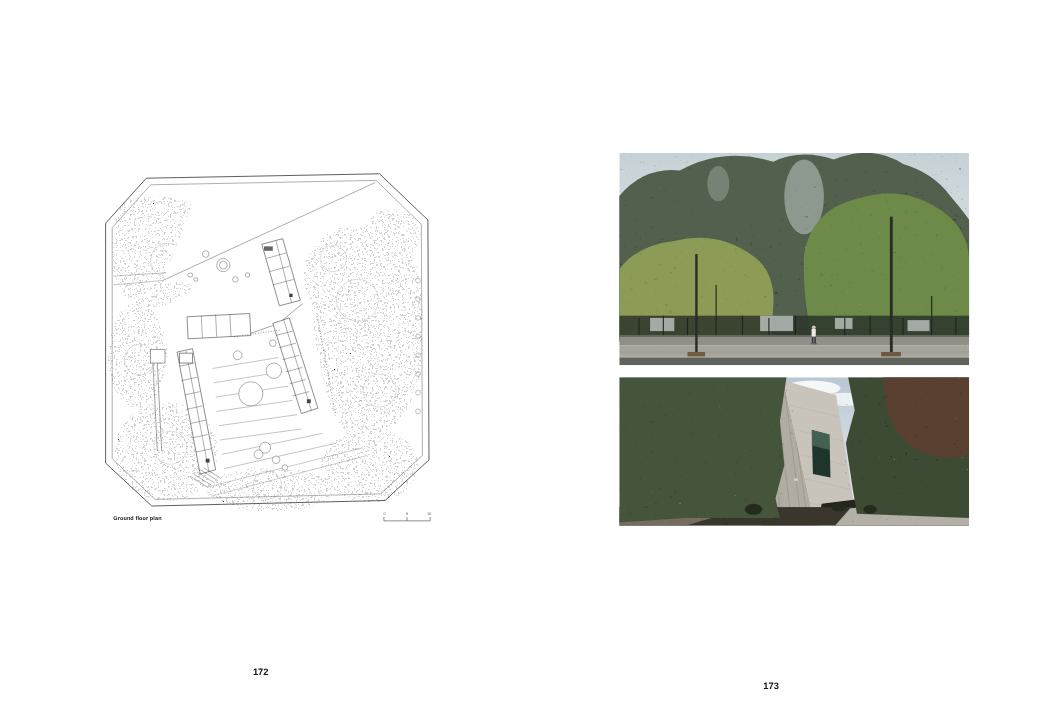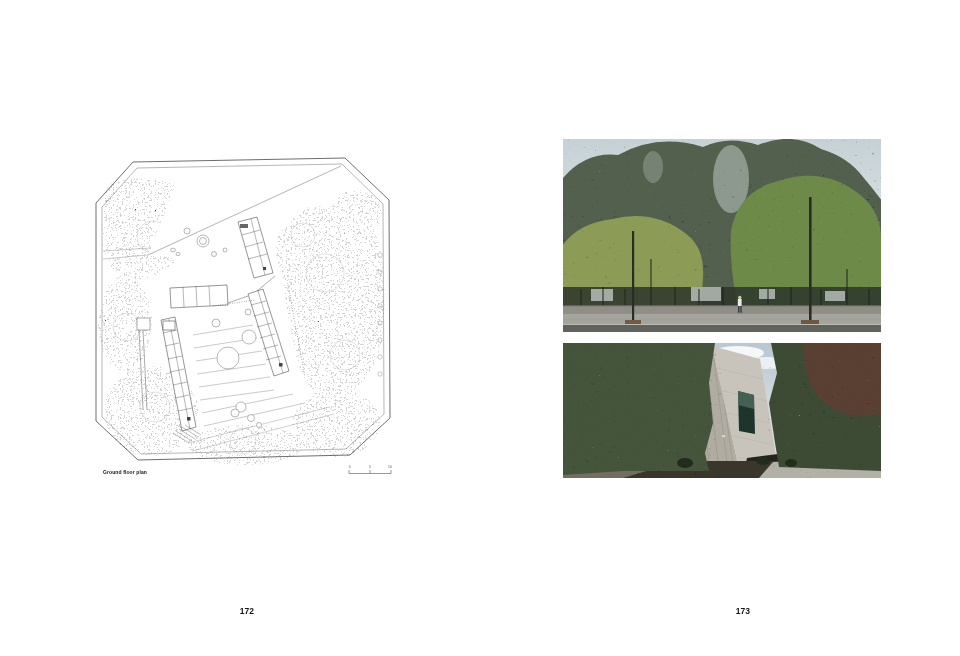--- a/index.html
+++ b/index.html
@@ -2,23 +2,23 @@
 <html><head>
 <meta charset="utf-8">
 <style>
   html,body{margin:0;padding:0;}
   body{width:960px;height:656px;background:#ffffff;position:relative;overflow:hidden;
        font-family:"Liberation Sans", sans-serif;}
   .abs{position:absolute;}
   .plan{left:93px;top:155px;width:300px;height:310px;}
   .caption{left:103px;top:469px;font-size:5px;font-weight:700;letter-spacing:.1px;color:#161616;}
   .scalebar{left:348px;top:464px;width:44px;height:14px;}
-  .pagenum{top:606px;width:34px;text-align:right;font-size:8.5px;font-weight:700;color:#161616;}
+  .pagenum{top:606px;width:34px;text-align:center;font-size:8.5px;font-weight:700;color:#161616;}
   .pn-left{left:220px;}
-  .pn-right{left:716px;}
+  .pn-right{left:684px;margin-top:12px;}
   .photo{display:block;}
   .photo-top{left:563px;top:139px;width:318px;height:193px;}
   .photo-bottom{left:563px;top:343px;width:318px;height:135px;}
   figure{margin:0;}
 </style>
 </head>
 <body>
 
 <section>
 

